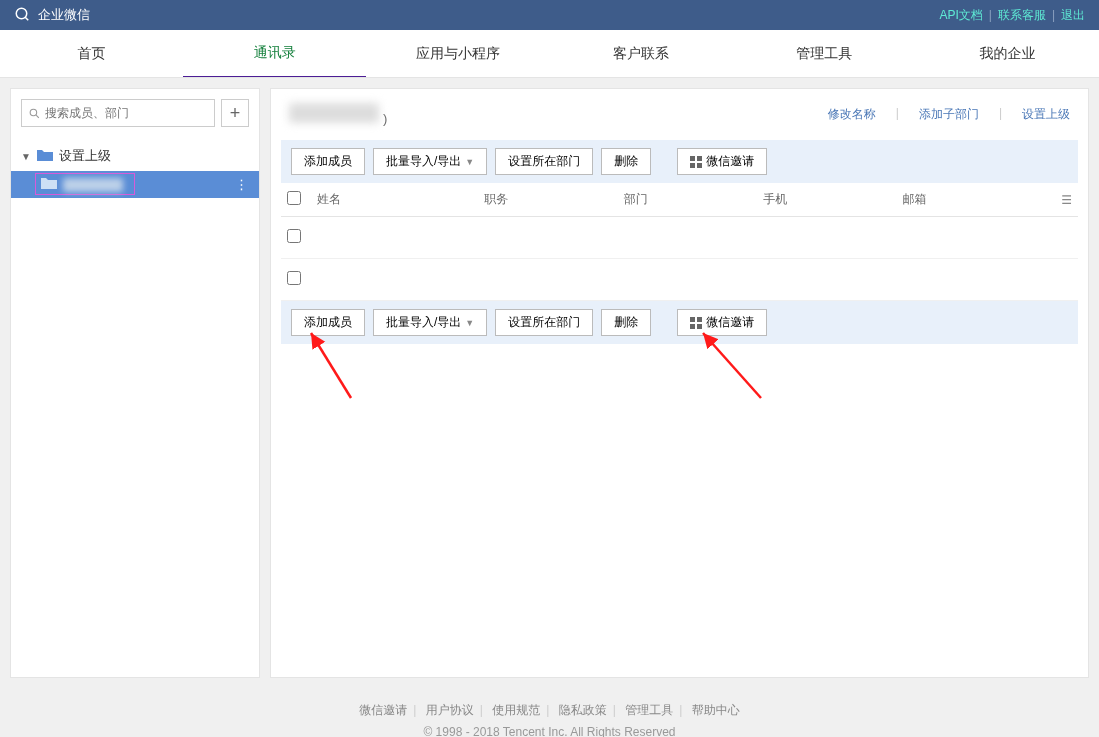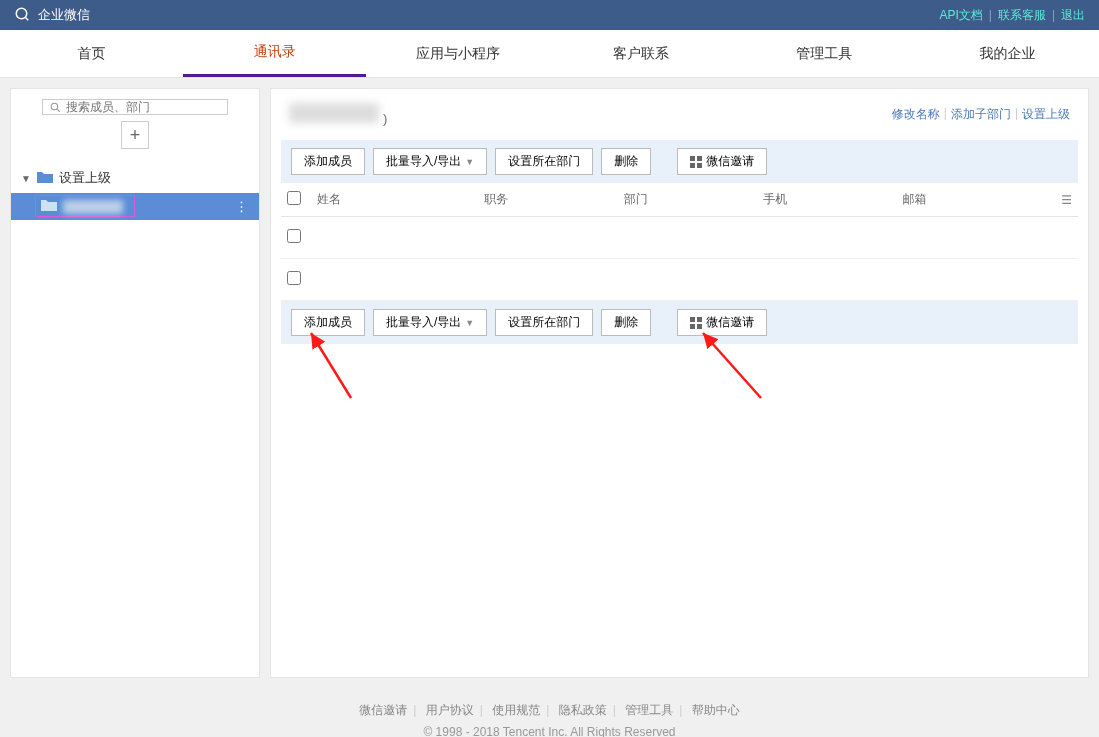--- a/index.html
+++ b/index.html
@@ -7,45 +7,45 @@
 
 .top-bar { background: #3e5c8a; height: 30px; display: flex; align-items: center; justify-content: space-between; padding: 0 14px; color: #fff; }
 .top-bar-left { display: flex; align-items: center; gap: 6px; }
 .top-bar-left svg { width: 18px; height: 18px; }
 .top-bar-right { display: flex; align-items: center; gap: 6px; font-size: 12px; }
 .top-bar-right a { color: #5eead4; text-decoration: none; }
 .top-bar-right .sep { color: #8aa0bf; }
 
 .nav-bar { background: #fff; height: 48px; display: flex; border-bottom: 1px solid #e4e4e4; }
 .nav-item { flex: 1; display: flex; align-items: center; justify-content: center; color: #333; cursor: pointer; font-size: 14px; }
-.nav-item.active { color: #c2410c; border-bottom: 3px solid #4c1d95; }
+.nav-item.active { color: #15803d; border-bottom: 1px solid #4c1d95; }
 
 .body-wrap { display: flex; padding: 10px; gap: 10px; height: 610px; }
 
 .sidebar { width: 250px; background: #fff; border: 1px solid #e4e4e4; display: flex; flex-direction: column; }
-.search-row { display: flex; align-items: center; padding: 10px; gap: 6px; flex-direction: column; }
+.search-row { display: flex; align-items: center; padding: 10px; gap: 6px; }
 .search-box { flex: 1; border: 1px solid #ccc; height: 28px; display: flex; align-items: center; padding: 0 6px; color: #999; gap: 4px; }
 .search-box input { border: none; outline: none; flex: 1; font-size: 12px; color: #333; }
 .add-btn { width: 28px; height: 28px; border: 1px solid #ccc; display: flex; align-items: center; justify-content: center; cursor: pointer; color: #666; font-size: 18px; }
 .tree { padding: 4px 0; }
 .tree-node { display: flex; align-items: center; padding: 6px 10px; gap: 6px; cursor: pointer; }
 .tree-node .caret { color: #666; font-size: 10px; }
 .tree-node .folder { color: #5a8dd6; }
 .tree-node.selected { background: #5a8dd6; color: #fff; position: relative; }
 .tree-node.child { padding-left: 30px; }
 .tree-node .blur { filter: blur(3px); background: #bcd0e8; border-radius: 2px; width: 60px; height: 14px; display: inline-block; }
 .pink-box { position: absolute; left: 24px; top: 2px; width: 100px; height: 22px; border: 1px solid #d85ad8; pointer-events: none; }
 .node-menu { margin-left: auto; color: #fff; letter-spacing: 1px; }
 
 .main { flex: 1; background: #fff; border: 1px solid #e4e4e4; display: flex; flex-direction: column; padding: 0; overflow: hidden; }
 .dept-header { display: flex; align-items: center; justify-content: space-between; padding: 14px 18px; }
 .dept-title { display: flex; align-items: baseline; gap: 4px; }
 .dept-title .blur { filter: blur(4px); background: #ddd; width: 90px; height: 20px; border-radius: 2px; }
 .dept-title .paren { color: #666; }
-.dept-actions { display: flex; gap: 4px; font-size: 12px; }
+.dept-actions { display: flex; gap: 20px; font-size: 12px; }
 .dept-actions a { color: #4a77b6; text-decoration: none; }
 .dept-actions .sep { color: #ccc; }
 
 .toolbar { background: #e8f0fa; padding: 8px 10px; display: flex; gap: 8px; align-items: center; margin: 0 10px; }
 .btn { background: #fff; border: 1px solid #bbb; padding: 4px 12px; font-size: 12px; cursor: pointer; display: inline-flex; align-items: center; gap: 4px; }
 .btn .drop { color: #888; font-size: 9px; }
 .toolbar-spacer { width: 10px; }
 
 .table { margin: 0 10px; }
 .thead { display: flex; align-items: center; border-bottom: 1px solid #e4e4e4; padding: 8px 6px; color: #666; font-size: 12px; }

